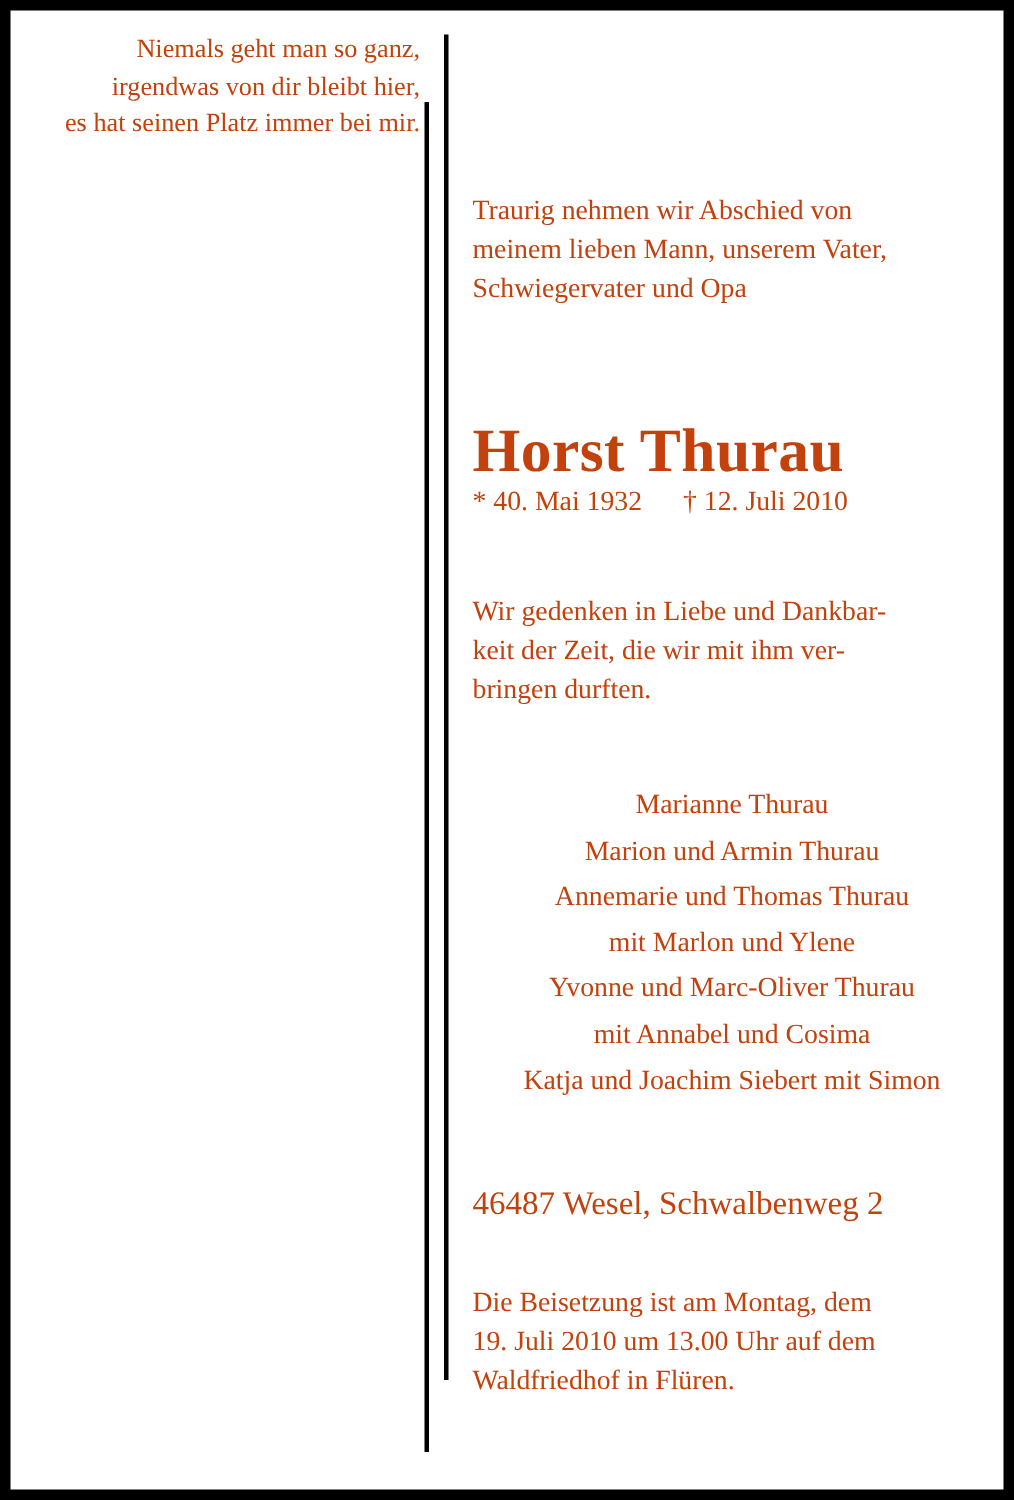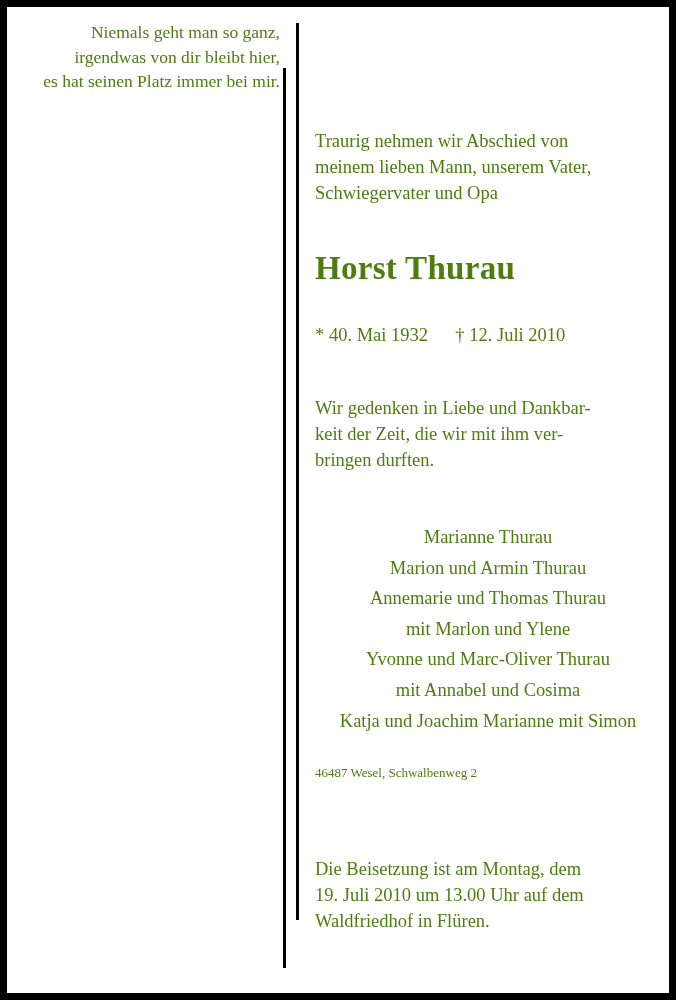--- a/index.html
+++ b/index.html
@@ -8,21 +8,21 @@
     background: #ffffff;
   }
   .page {
     position: relative;
     width: 676px;
     height: 1000px;
     background: #ffffff;
     box-sizing: border-box;
     overflow: hidden;
     font-family: "Liberation Serif", "DejaVu Serif", serif;
-    color: #4d7c0f;
+    color: #c2410c;
   }
   
   .frame {
     position: absolute;
     left: 0;
     top: 0;
     width: 676px;
     height: 1000px;
     box-sizing: border-box;
     border: 7px solid #000000;
@@ -90,23 +90,23 @@
     line-height: 26px;
   }
   .para .ln {
     display: block;
     white-space: nowrap;
   }
 
   .intro { top: 128px; }
 
   .deceased-name {
-    top: 246px;
+    top: 278px;
     font-weight: bold;
-    font-size: 33px;
+    font-size: 41px;
     line-height: 44px;
     letter-spacing: 0.3px;
     white-space: nowrap;
   }
 
   .lifespan {
     top: 322px;
     font-size: 18.5px;
     line-height: 26px;
     white-space: nowrap;
@@ -120,22 +120,22 @@
     font-size: 18.5px;
     line-height: 30.6px;
     text-align: center;
   }
   .survivors .ln {
     display: block;
     white-space: nowrap;
   }
 
   .address {
-    top: 760px;
-    font-size: 13px;
+    top: 789px;
+    font-size: 22px;
     line-height: 26px;
     white-space: nowrap;
   }
 
   .funeral { top: 856px; }
 </style>
 </head>
 <body>
 
 <div class="page">
@@ -176,21 +176,21 @@
       <span class="ln">bringen durften.</span>
     </div>
 
     <div class="blk survivors">
       <span class="ln">Marianne Thurau</span>
       <span class="ln">Marion und Armin Thurau</span>
       <span class="ln">Annemarie und Thomas Thurau</span>
       <span class="ln">mit Marlon und Ylene</span>
       <span class="ln">Yvonne und Marc-Oliver Thurau</span>
       <span class="ln">mit Annabel und Cosima</span>
-      <span class="ln">Katja und Joachim Marianne mit Simon</span>
+      <span class="ln">Katja und Joachim Siebert mit Simon</span>
     </div>
 
     <div class="blk address">46487 Wesel, Schwalbenweg 2</div>
 
     <div class="blk para funeral">
       <span class="ln">Die Beisetzung ist am Montag, dem</span>
       <span class="ln">19. Juli 2010 um 13.00 Uhr auf dem</span>
       <span class="ln">Waldfriedhof in Flüren.</span>
     </div>
 

